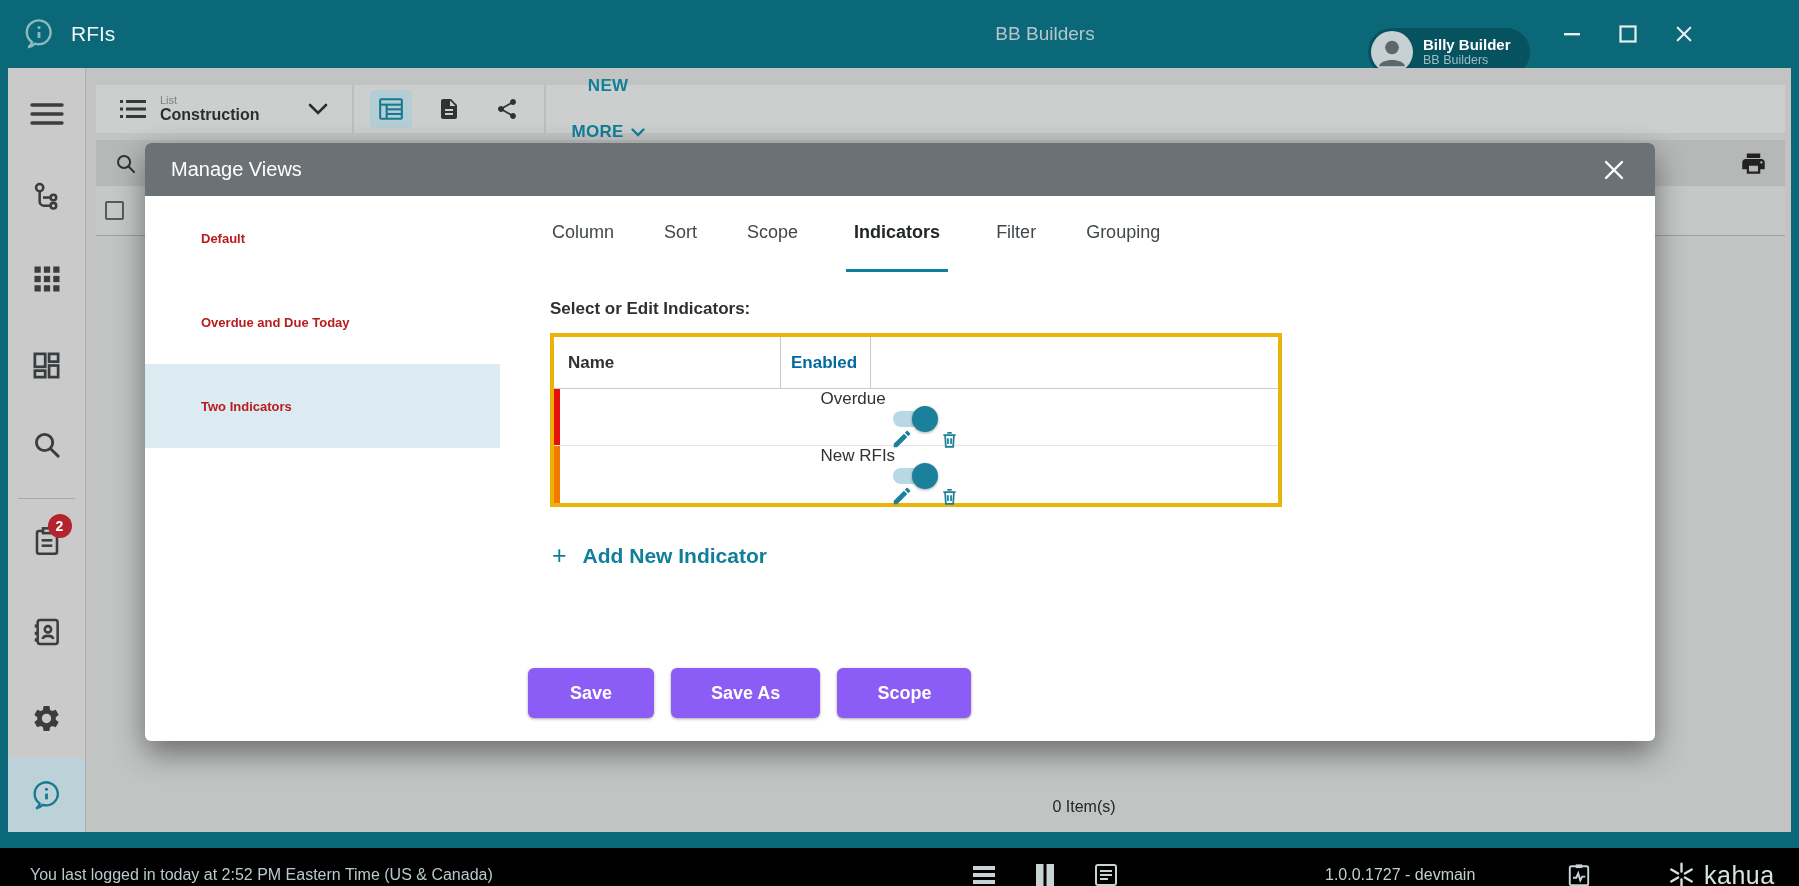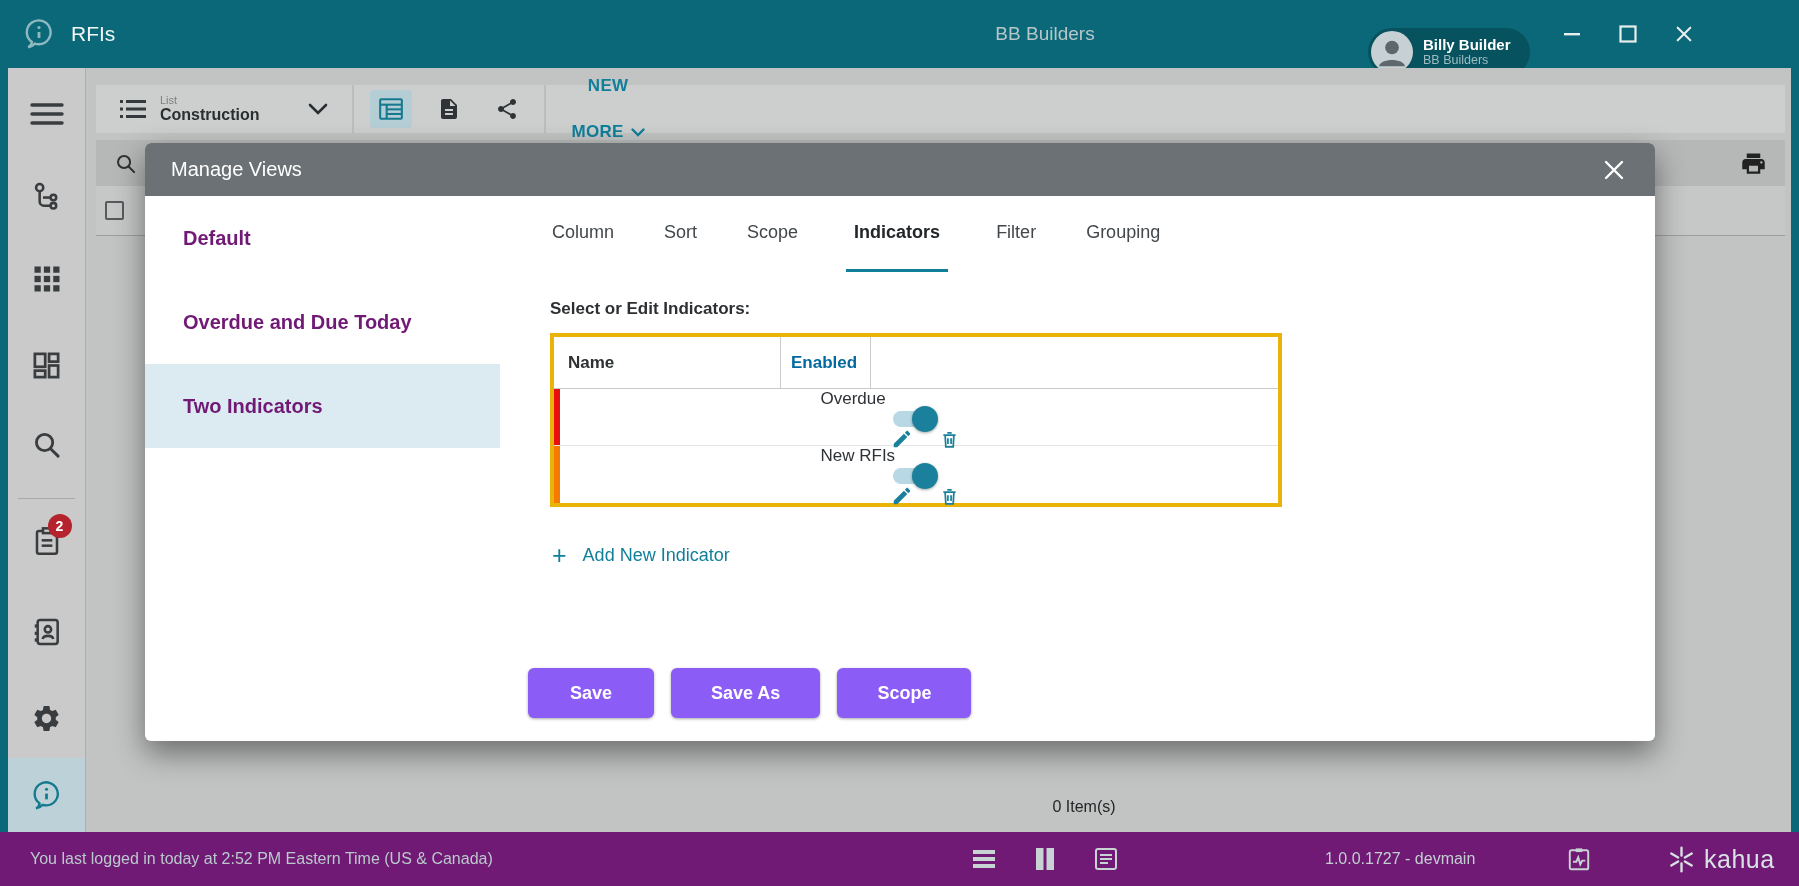--- a/index.html
+++ b/index.html
@@ -50,37 +50,37 @@
   .search-band{position:absolute;top:72px;left:10px;right:6px;height:46px;background:#b6b8b8;
        display:flex;align-items:center;padding:0 18px;color:#2e3234;}
   .printer{margin-left:auto;color:#222;}
   .header-band{position:absolute;top:118px;left:10px;right:6px;height:50px;background:#c6c7c7;
        border-bottom:1px solid #9e9e9e;display:flex;align-items:center;padding-left:9px;}
   .checkbox{width:19px;height:19px;border:2px solid #565a5c;border-radius:2px;background:transparent;}
   .items-count{position:absolute;left:998px;top:730px;transform:translateX(-50%);
        color:#232629;font-size:16px;white-space:nowrap;}
 
   
-  .statusbar{position:absolute;left:0;right:0;bottom:0;height:54px;background:#701a75;color:#bac9cb;}
+  .statusbar{position:absolute;left:0;right:0;bottom:0;height:38px;background:#000000;color:#bac9cb;}
   .login-msg{position:absolute;left:30px;top:0;height:54px;display:flex;align-items:center;font-size:16px;}
   .sb-views{position:absolute;left:972px;top:0;height:54px;display:flex;align-items:center;gap:38px;color:#c8d3d4;}
   .sb-version{position:absolute;left:1325px;top:0;height:54px;display:flex;align-items:center;font-size:16px;color:#c2cfd1;}
   .sb-clip{position:absolute;left:1566px;top:0;height:54px;display:flex;align-items:center;color:#c8d3d4;}
   .sb-brand{position:absolute;left:1668px;top:0;height:54px;display:flex;align-items:center;gap:9px;color:#d8e2e3;}
   .sb-brand .word{font-size:25px;letter-spacing:.5px;}
 
   
   .dialog{position:absolute;left:145px;top:143px;width:1510px;height:598px;background:#fff;border-radius:6px;
        box-shadow:0 12px 30px rgba(0,0,0,.45);z-index:10;overflow:hidden;}
   .dlg-header{height:53px;background:#6b7174;display:flex;align-items:center;padding:0 26px;}
   .dlg-title{color:#fff;font-size:20px;}
   .dlg-close{margin-left:auto;color:#fff;width:30px;height:30px;display:flex;align-items:center;justify-content:center;cursor:default;}
   .dlg-body{display:flex;height:545px;}
   .view-list{width:355px;flex:none;padding-top:0;}
-  .view-item{height:84px;display:flex;align-items:center;padding-left:38px;font-weight:bold;font-size:20px;color:#701a75;}
+  .view-item{height:84px;display:flex;align-items:center;padding-left:56px;font-weight:bold;font-size:13px;color:#b91c1c;}
   .view-item.selected{background:#dcebf2;}
   .dlg-main{flex:1;position:relative;}
   .tabs{display:flex;gap:46px;padding-left:50px;height:76px;}
   .tab{display:flex;align-items:center;font-size:18px;color:#41474a;padding:0 2px;border-bottom:3px solid transparent;}
   .tab.active{font-weight:bold;color:#222628;border-bottom-color:#0f7f9a;padding:0 8px;}
   .section-label{margin:27px 0 0 50px;font-size:17px;font-weight:bold;color:#2c3033;}
   .ind-table{margin:14px 12px 0 50px;width:732px;border:4px solid #eab308;}
   .ind-head{display:flex;height:52px;border-bottom:1px solid #c9caca;}
   .h-name{width:227px;display:flex;align-items:center;padding-left:14px;font-size:17px;font-weight:bold;
        color:#2e3133;border-right:1px solid #c9caca;}
@@ -92,21 +92,21 @@
   .row-bar{position:absolute;left:0;top:0;bottom:0;width:6px;}
   .c-name{width:227px;padding-left:18px;font-size:17px;color:#2e3236;}
   .c-toggle{width:90px;display:flex;padding-left:22px;}
   .c-actions{display:flex;align-items:center;gap:24px;padding-left:19px;color:#1a809c;}
   .toggle{position:relative;width:38px;height:16px;border-radius:8px;background:#b7d8e4;margin-top:2px;cursor:default;}
   .toggle .knob{position:absolute;right:-7px;top:-5px;width:26px;height:26px;border-radius:50%;
        background:#1a809c;box-shadow:0 1px 3px rgba(0,0,0,.35);}
   .act-icon{width:24px;height:24px;display:flex;align-items:center;justify-content:center;}
   .add-row{margin:36px 0 0 52px;display:flex;align-items:center;gap:16px;color:#0f7f9a;cursor:default;}
   .add-plus{font-size:25px;line-height:1;}
-  .add-label{font-size:18px;font-weight:normal;}
+  .add-label{font-size:21px;font-weight:bold;}
   .dlg-buttons{position:absolute;left:383px;top:525px;display:flex;gap:17px;}
   .btn{height:50px;min-width:126px;padding:0 40px;background:#8b5cf6;color:#fff;font-weight:bold;font-size:18px;
        border:none;border-radius:6px;display:flex;align-items:center;justify-content:center;
        box-shadow:0 1px 3px rgba(0,0,0,.35);font-family:"Liberation Sans",sans-serif;cursor:default;}
   svg{display:block;}
 </style>
 </head>
 <body>
 
 <div class="app">

